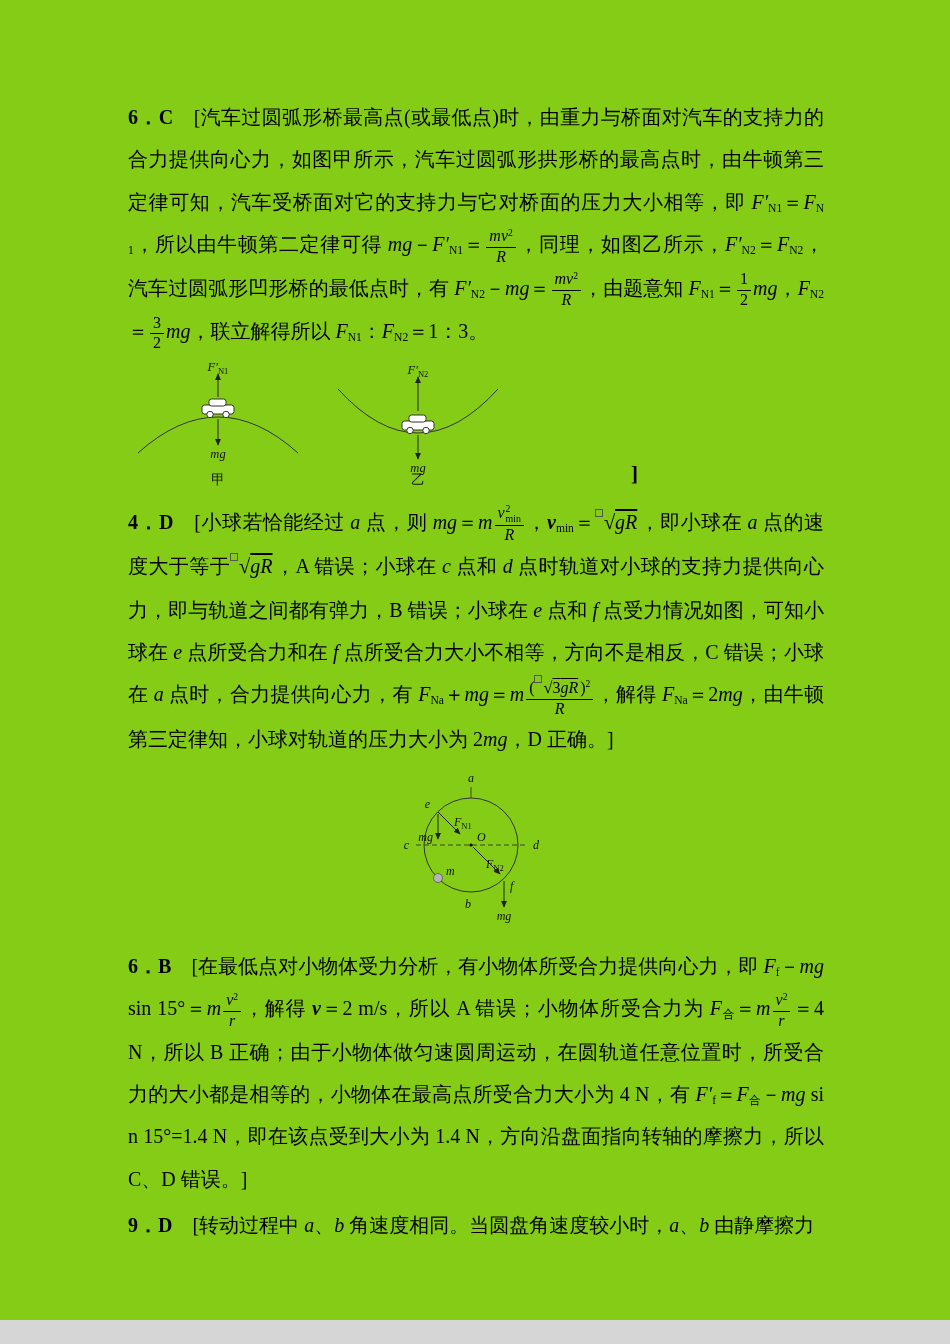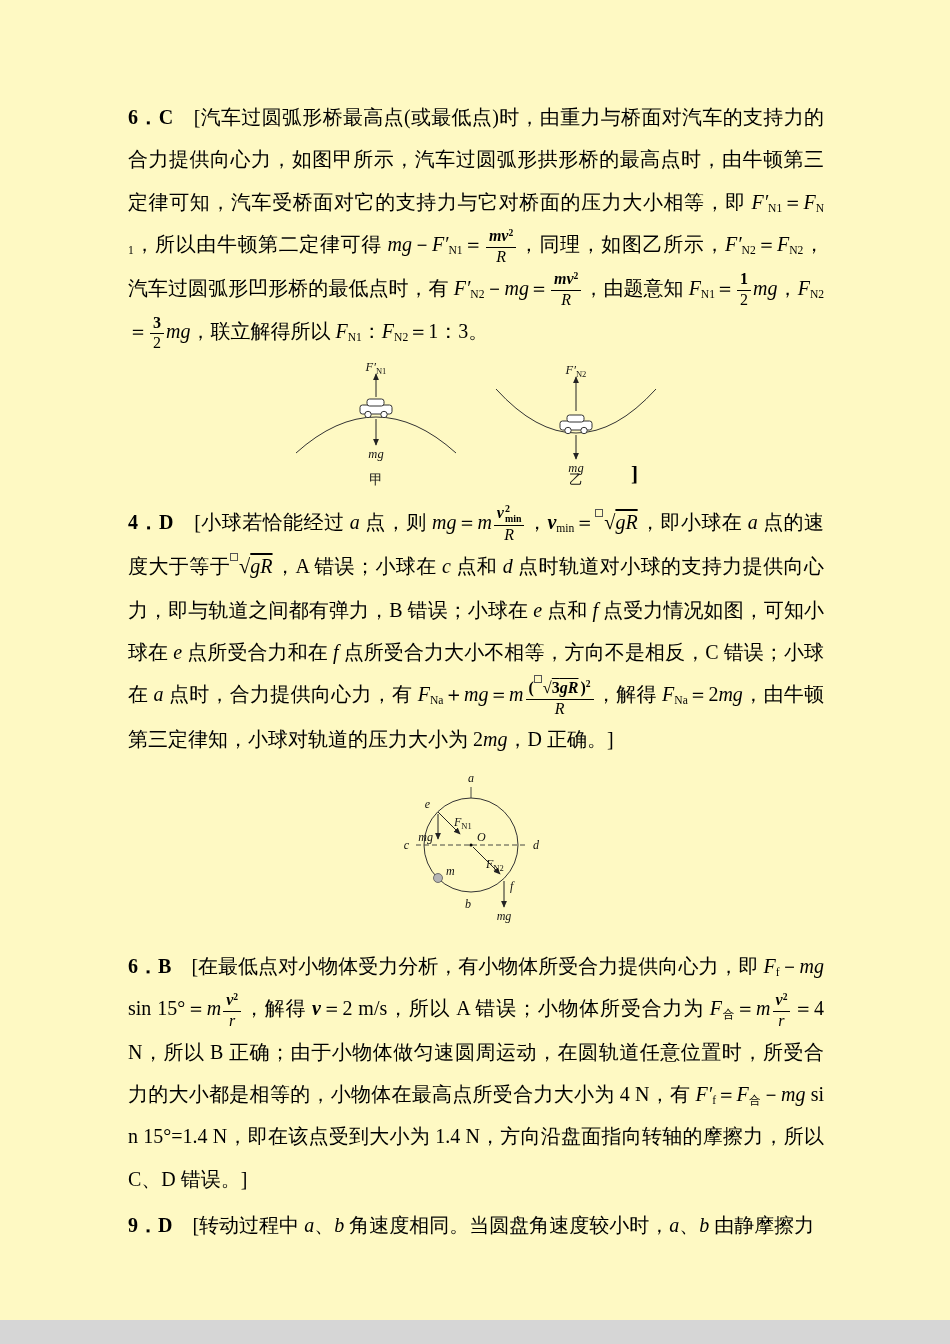--- a/index.html
+++ b/index.html
@@ -1,19 +1,19 @@
 <!DOCTYPE html>
 <html><head>
 <meta charset="utf-8">
 <style>
   html,body{margin:0;padding:0;background:#ffffff;}
   .page{
     position:relative;
     width:950px;height:1344px;
-    background:#fef9c3;
+    background:#84cc16;
     overflow:hidden;
     font-family:"Liberation Serif","DejaVu Serif",serif;
     color:#000;
   }
   .content{
     position:absolute;
     left:128px;top:96px;
     width:696px;
   }
   .para{
@@ -25,35 +25,35 @@
   }
   .para i{font-style:italic;}
   .para b{font-weight:bold;}
   .para sub{font-size:0.58em;vertical-align:-0.22em;letter-spacing:0;}
   .para sup{font-size:0.6em;vertical-align:0.55em;}
   .frac{
     display:inline-flex;flex-direction:column;
     vertical-align:middle;text-align:center;
     font-size:0.8em;line-height:1.18;margin:0 2px;
   }
-  .frac .num{display:block;padding:0 3px 1px 3px;border-bottom:1.3px solid #000;font-weight:bold;}
+  .frac .num{display:block;padding:0 3px 1px 3px;border-bottom:1.3px solid #000;}
   .frac .den{display:block;padding:0 3px;}
   .ss{
     display:inline-flex;flex-direction:column;
     font-size:0.62em;line-height:1.02;vertical-align:middle;
     text-align:left;margin-left:1px;
   }
   .sqrt{white-space:nowrap;text-align:center;}
   .radbox{
     display:inline-block;width:6px;height:6px;
     border:1px solid #555;vertical-align:0.6em;margin-right:1px;
   }
   .radsign{font-size:1.02em;}
   .radbody{text-decoration:overline;padding-right:2px;}
-  .figwrap{position:relative;text-align:center;margin:8px 0 10px 0;}
+  .figwrap{position:relative;margin:8px 0 10px 0;}
   .figwrap2{text-align:center;margin:6px 0 12px 0;}
   .bracket{
     position:absolute;right:186px;bottom:4px;
     font-weight:bold;font-size:21px;
   }
   svg text{font-family:"Liberation Serif","DejaVu Serif",serif;fill:#111;}
   .flab{font-size:12.5px;}
   .plab{font-size:12px;}
   .svgsub{font-size:8.5px;}
   .cap{font-size:13.5px;}

